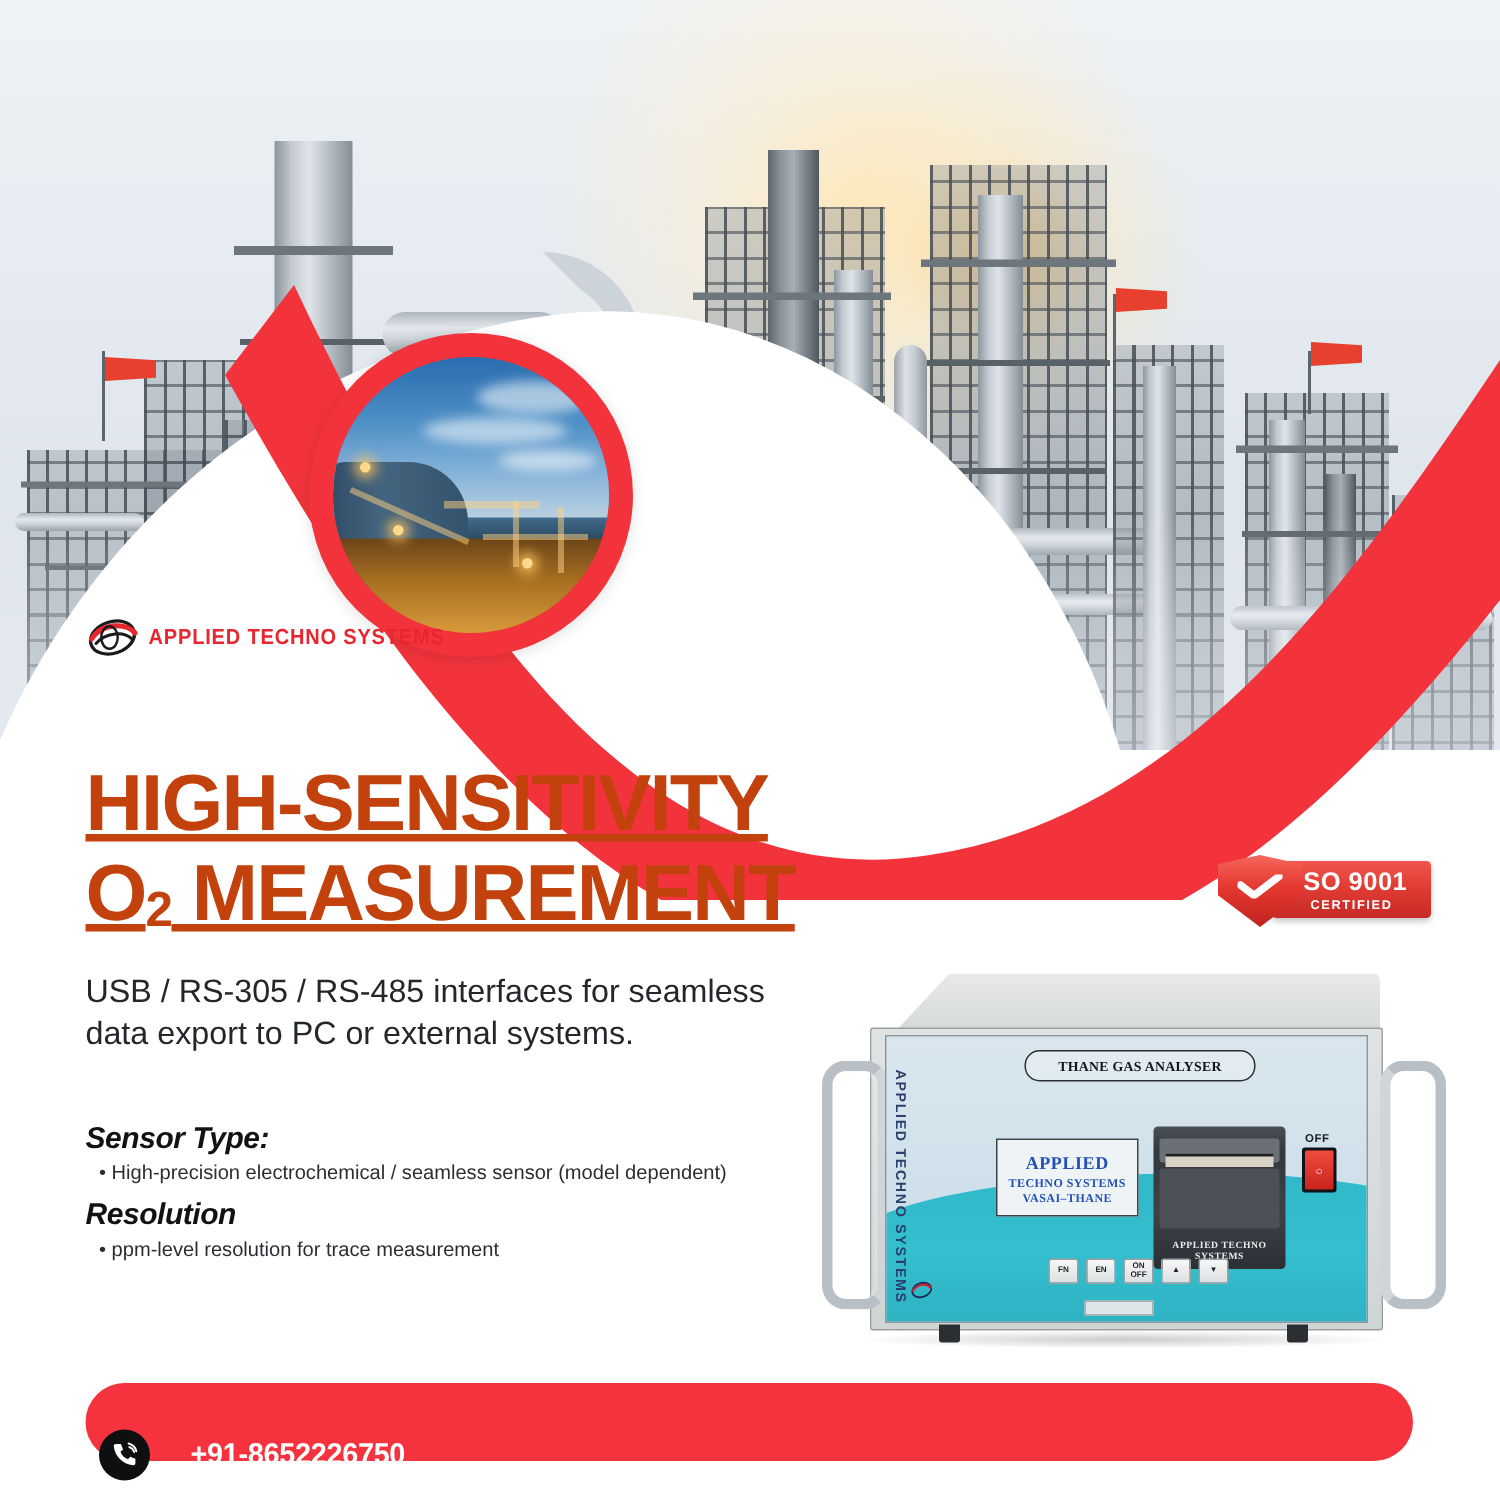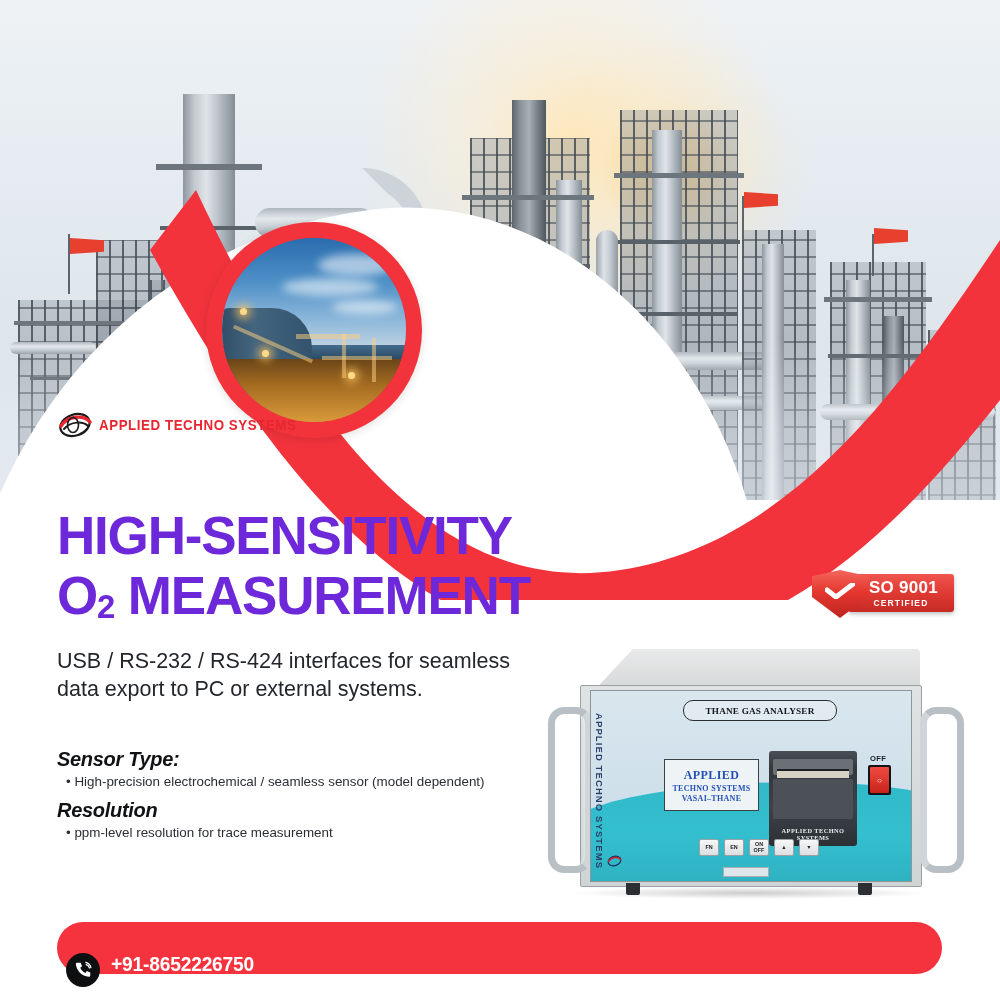--- a/index.html
+++ b/index.html
@@ -59,22 +59,22 @@
   .ci-light{position:absolute;width:7px;height:7px;border-radius:50%;background:#ffd98a;box-shadow:0 0 8px 4px rgba(255,198,96,.75);}
   .ci-beam{position:absolute;background:rgba(255,210,130,.5);}
 
   
   .logo{position:absolute;left:58px;top:412px;display:flex;align-items:center;gap:7px;}
   .logo-mark{width:34px;height:26px;position:relative;flex:none;}
   .logo-text{font-family:"Liberation Sans",sans-serif;font-weight:700;font-size:14.5px;letter-spacing:.6px;
     color:#e8262f;transform:scaleX(.92);transform-origin:left center;white-space:nowrap;}
 
   
-  .headline{position:absolute;left:57px;top:472px;width:560px;color:#6d28d9;
-    font-weight:700;font-size:53px;line-height:1.06;letter-spacing:-1.2px;}
+  .headline{position:absolute;left:57px;top:472px;width:560px;color:#c2410c;
+    font-weight:700;font-size:53px;line-height:1.06;letter-spacing:-1.2px;text-decoration:underline;}
   .headline .l2{display:block;margin-top:4px;}
   .headline sub{font-size:.62em;vertical-align:baseline;position:relative;top:.13em;letter-spacing:-1px;}
 
   
   .subtext{position:absolute;left:57px;top:625px;width:500px;color:#23272b;
     font-size:21.5px;line-height:1.33;font-weight:400;}
 
   
   .spec-badge{position:absolute;left:50px;top:700px;height:34px;padding:0 17px;display:inline-flex;align-items:center;
     background:#f5333f;color:#fff;border-radius:9px;font-weight:700;font-size:19.5px;letter-spacing:-.2px;
@@ -140,21 +140,21 @@
     background:transparent;box-shadow:inset 0 0 4px rgba(255,255,255,.7);}
   .handle.l{left:20px;top:62px;border-right-color:#cfd5d9;}
   .handle.r{left:392px;top:62px;border-left-color:#cfd5d9;}
   .foot{position:absolute;width:14px;height:12px;background:#2b2f33;border-radius:0 0 2px 2px;}
   .dev-shadow{position:absolute;left:46px;top:242px;width:350px;height:12px;border-radius:50%;
     background:radial-gradient(ellipse at 50% 50%, rgba(0,0,0,.20) 0%, rgba(0,0,0,0) 72%);}
 
   
   .footer{position:absolute;left:57px;top:922px;width:885px;height:52px;background:#f5333f;border-radius:26px;
     display:flex;align-items:center;}
-  .f-item{display:flex;gap:11px;margin-top:44px;}
+  .f-item{display:flex;align-items:center;gap:27px;margin-top:44px;}
   .f-phone{margin-left:9px;}
   .f-web{margin-left:238px;}
   .f-icon{width:34px;height:34px;border-radius:50%;background:#0d0f11;display:flex;align-items:center;justify-content:center;flex:none;}
   .f-text{color:#fff;font-weight:700;font-size:20px;letter-spacing:-.2px;transform:scaleX(.96);transform-origin:left center;white-space:nowrap;}
 </style>
 </head>
 <body>
 
 <div class="poster">
 
@@ -259,21 +259,21 @@
     <span class="logo-text">APPLIED TECHNO SYSTEMS</span>
   </div>
 
   <h1 class="headline">
     <span>HIGH-SENSITIVITY</span>
     <span class="l2">
       <span>O</span><sub>2</sub><span> MEASUREMENT</span>
     </span>
   </h1>
 
-  <p class="subtext">USB / RS-232 / RS-424 interfaces for seamless data export to PC or external systems.</p>
+  <p class="subtext">USB / RS-305 / RS-485 interfaces for seamless data export to PC or external systems.</p>
 
 
   <div class="specs">
     <div>
       <p class="spec-h">Sensor Type:</p>
       <p class="spec-b">• High-precision electrochemical / seamless sensor (model dependent)</p>
     </div>
     <div>
       <p class="spec-h">Resolution</p>
       <p class="spec-b">• ppm-level resolution for trace measurement</p>

